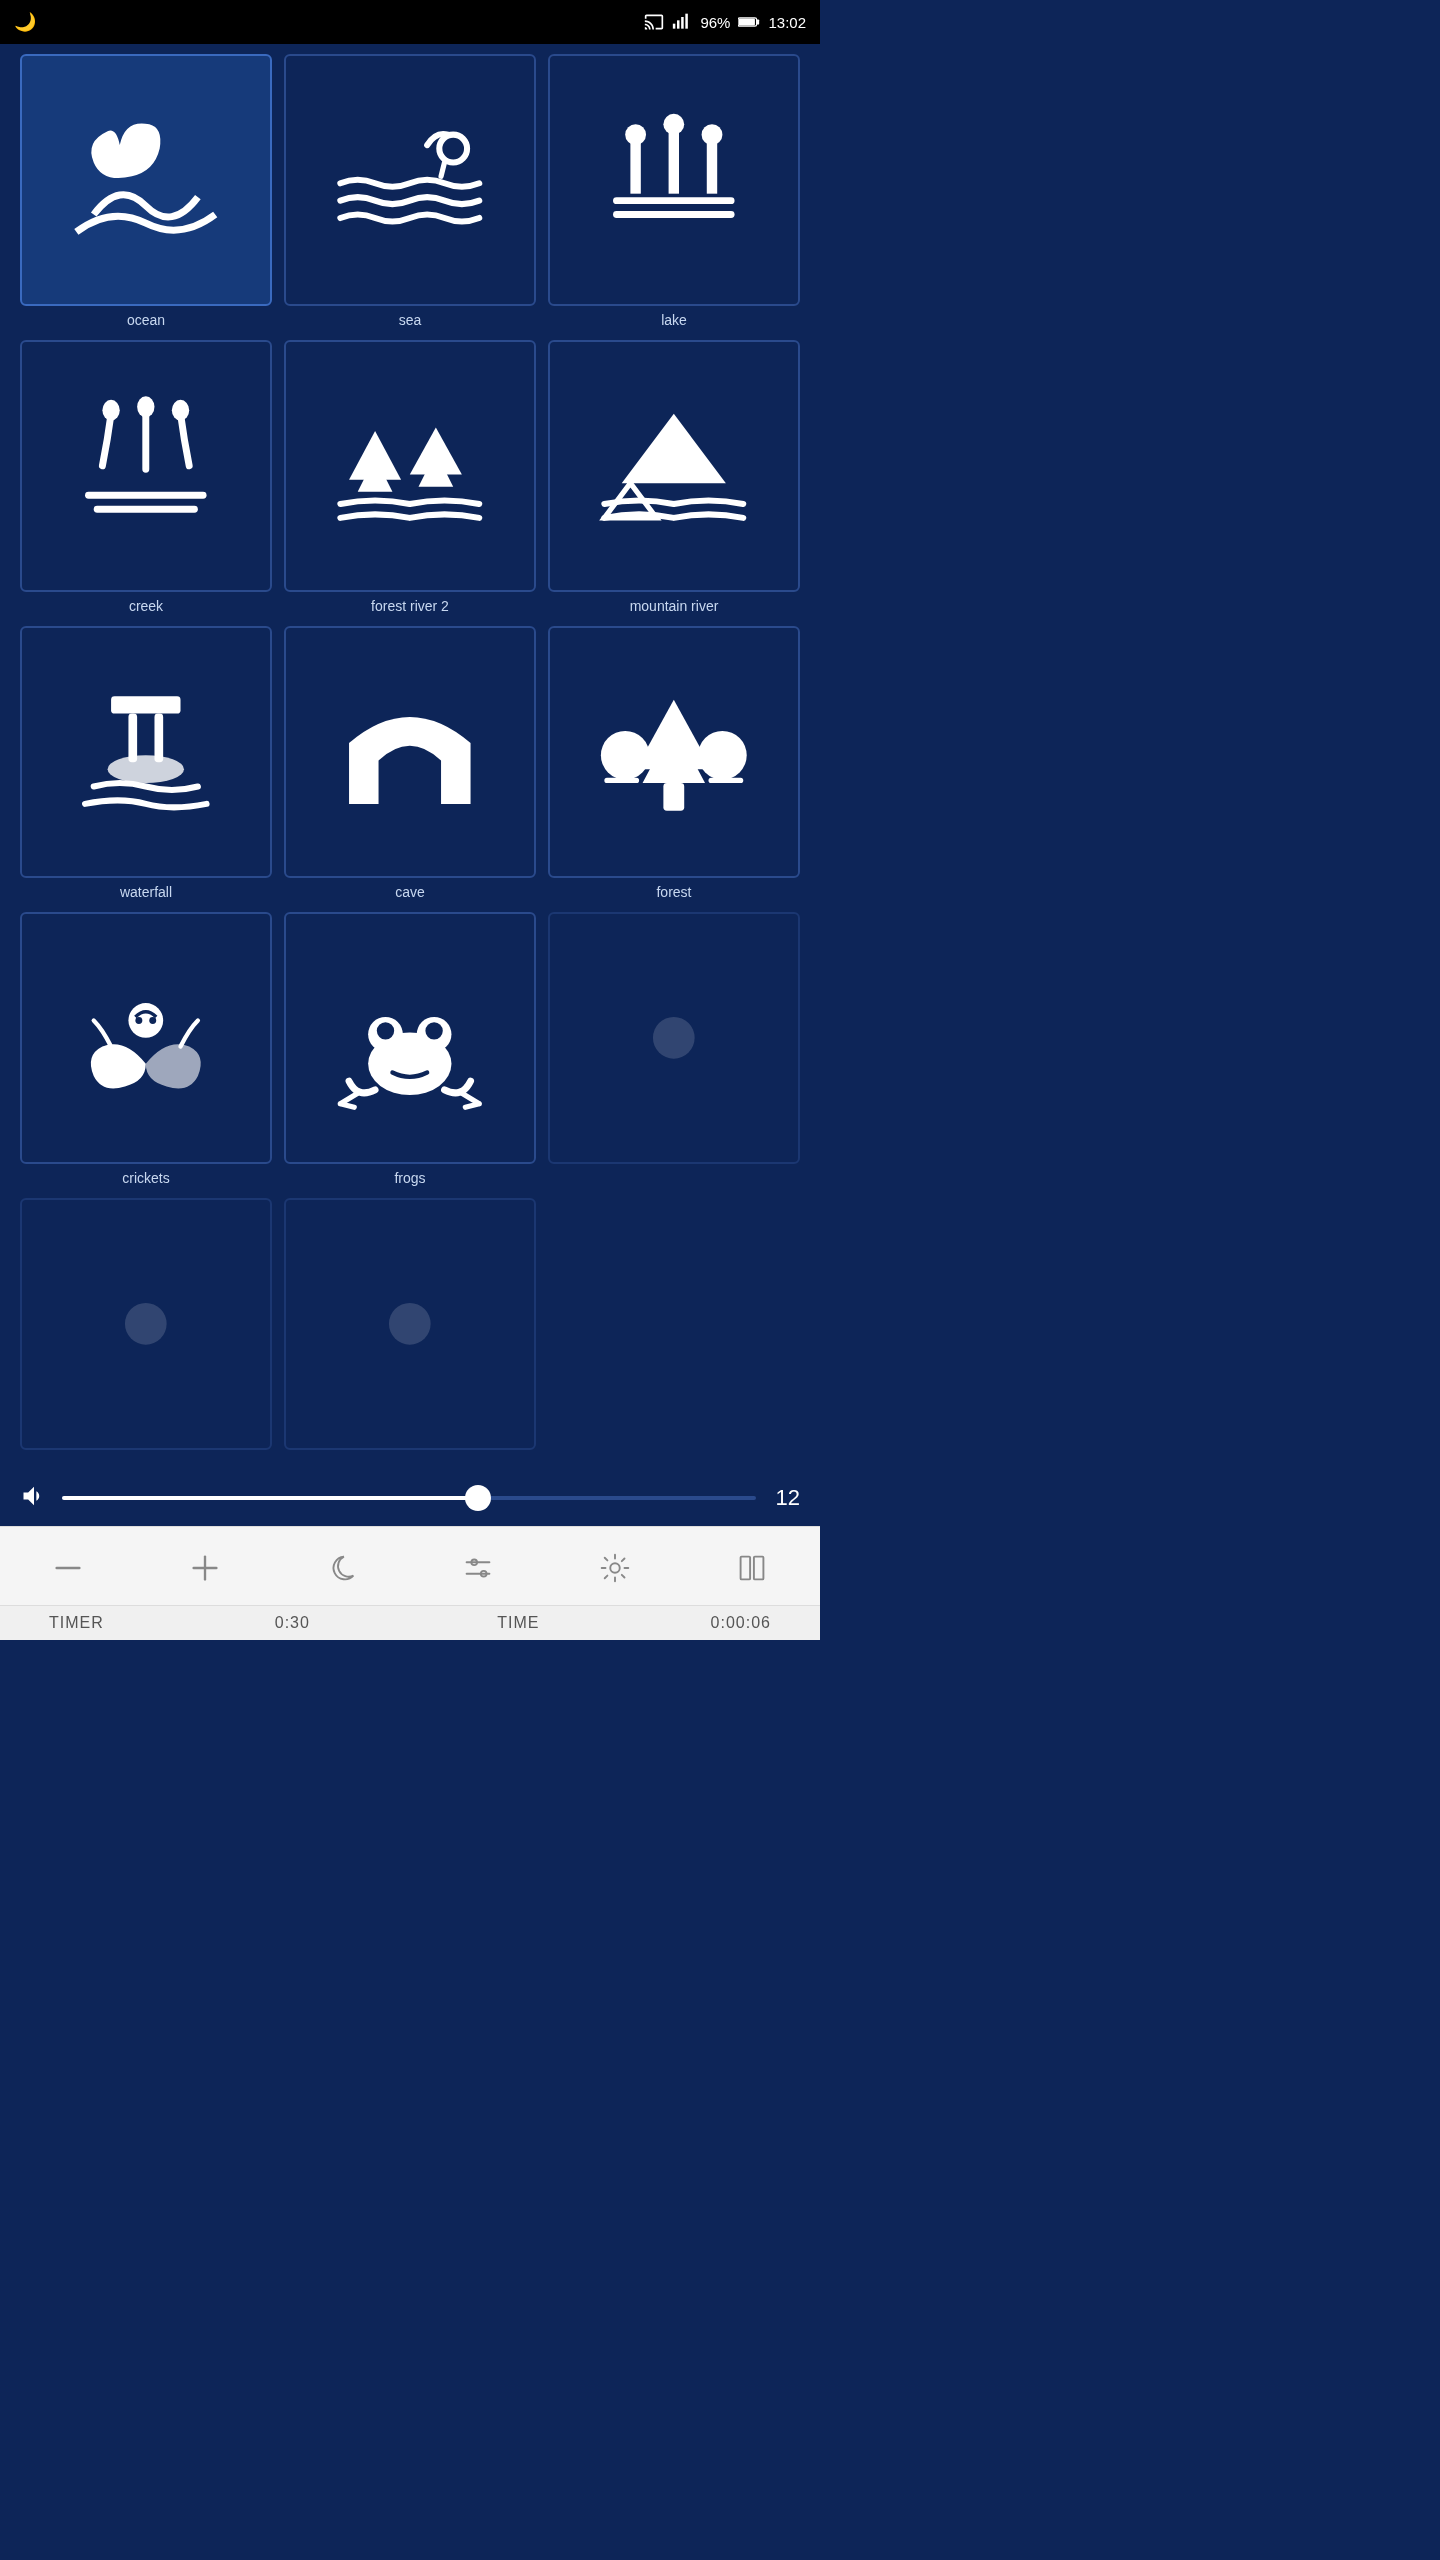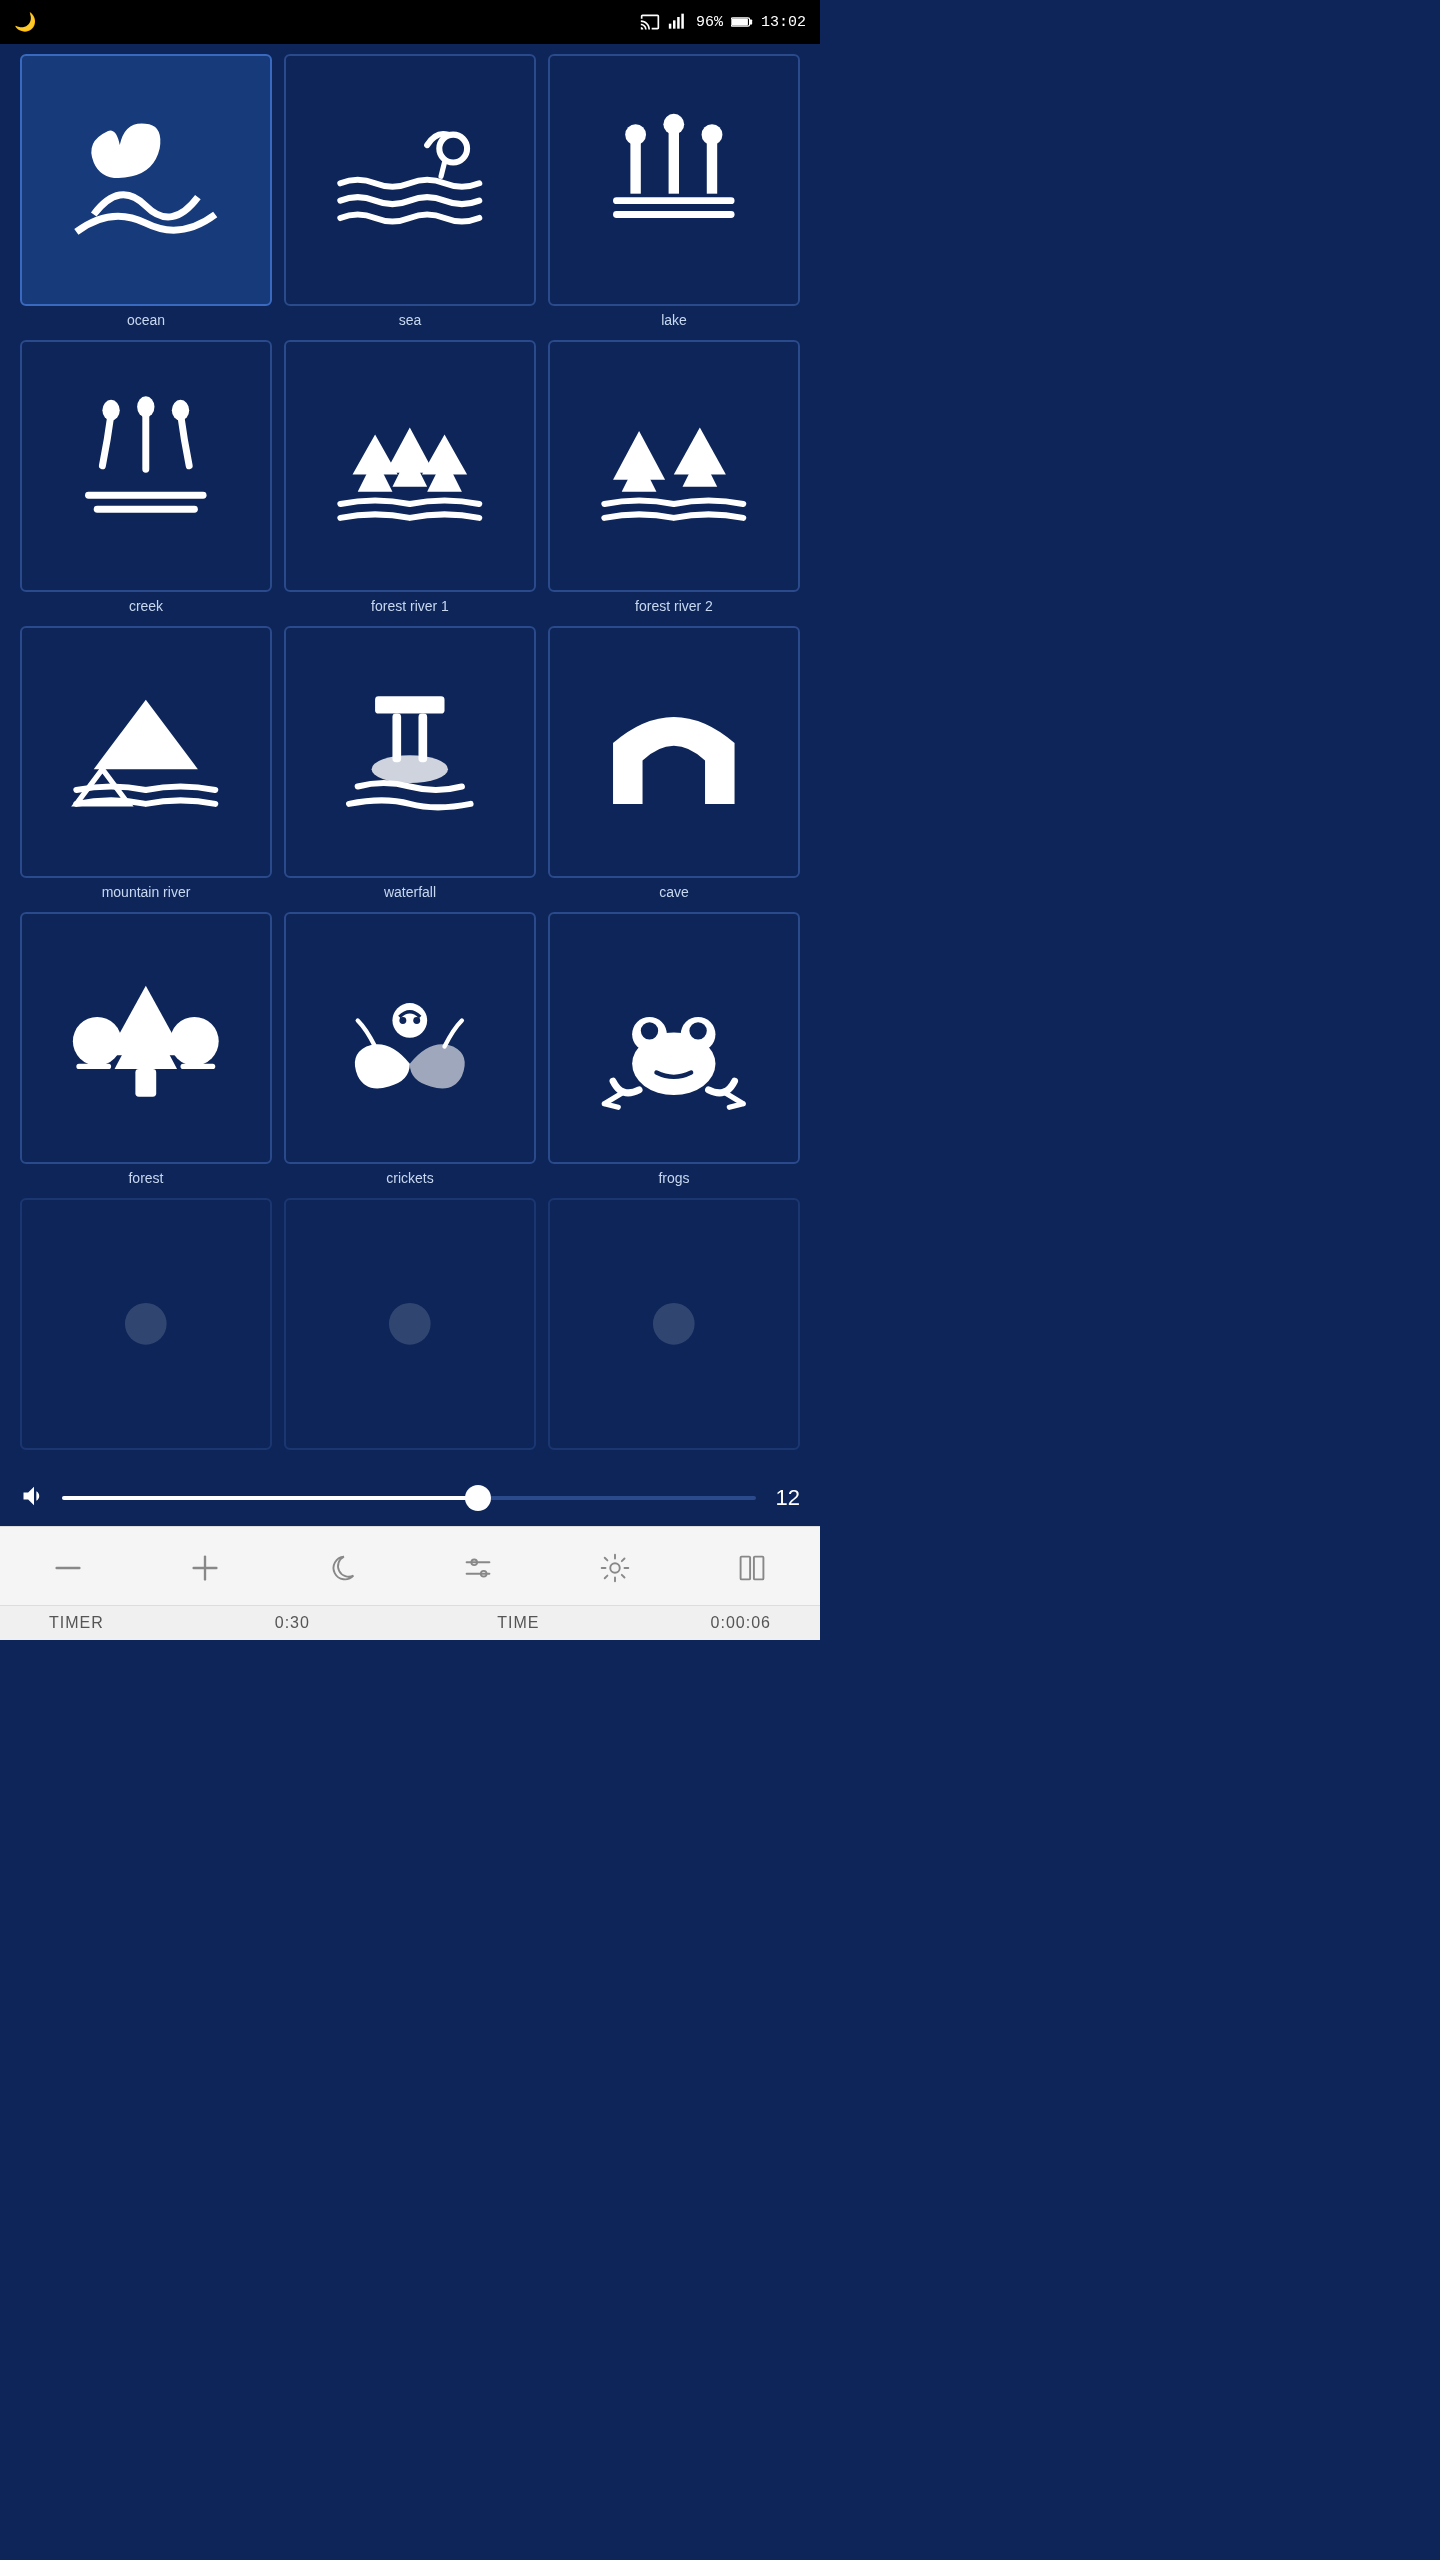--- a/index.html
+++ b/index.html
@@ -21,21 +21,20 @@
       align-items: center;
       padding: 6px 14px;
       height: 44px;
     }
     .status-bar .left { font-size: 18px; }
     .status-bar .right {
       display: flex;
       align-items: center;
       gap: 8px;
       font-size: 15px;
-      font-family: Liberation Mono, monospace;
     }
     
     .grid-area {
       flex: 1;
       background: #0d2558;
       padding: 10px 20px 0 20px;
       overflow-y: auto;
     }
     .sound-grid {
       display: grid;
@@ -221,35 +220,20 @@
           <svg viewBox="0 0 100 80" fill="white" xmlns="http://www.w3.org/2000/svg">
       <rect x="15" y="55" width="70" height="4" rx="2"></rect>
       <rect x="20" y="63" width="60" height="4" rx="2"></rect>
       <path d="M30 10 Q28 25 25 40 M50 8 Q50 25 50 42 M70 10 Q72 25 75 40" fill="none" stroke="white" stroke-width="4" stroke-linecap="round"></path>
       <ellipse cx="30" cy="8" rx="5" ry="6" fill="white"></ellipse>
       <ellipse cx="50" cy="6" rx="5" ry="6" fill="white"></ellipse>
       <ellipse cx="70" cy="8" rx="5" ry="6" fill="white"></ellipse>
     </svg>
         </div>
         <div class="sound-label">creek</div>
-      </div>
-      <div class="sound-item">
-        <div class="sound-tile">
-          <svg viewBox="0 0 100 80" fill="white" xmlns="http://www.w3.org/2000/svg">
-      <polygon points="30,35 20,55 40,55" fill="white"></polygon>
-      <polygon points="30,22 17,45 43,45" fill="white"></polygon>
-      <polygon points="50,32 40,52 60,52" fill="white"></polygon>
-      <polygon points="50,18 36,44 64,44" fill="white"></polygon>
-      <polygon points="70,35 60,55 80,55" fill="white"></polygon>
-      <polygon points="70,22 57,45 83,45" fill="white"></polygon>
-      <path d="M10 62 Q30 58 50 62 Q70 58 90 62" fill="none" stroke="white" stroke-width="3.5" stroke-linecap="round"></path>
-      <path d="M10 70 Q30 66 50 70 Q70 66 90 70" fill="none" stroke="white" stroke-width="3.5" stroke-linecap="round"></path>
-    </svg>
-        </div>
-        <div class="sound-label">forest river 1</div>
       </div>
       <div class="sound-item">
         <div class="sound-tile">
           <svg viewBox="0 0 100 80" fill="white" xmlns="http://www.w3.org/2000/svg">
       <polygon points="30,35 20,55 40,55" fill="white"></polygon>
       <polygon points="30,20 15,48 45,48" fill="white"></polygon>
       <polygon points="65,32 55,52 75,52" fill="white"></polygon>
       <polygon points="65,18 50,45 80,45" fill="white"></polygon>
       <path d="M10 62 Q30 58 50 62 Q70 58 90 62" fill="none" stroke="white" stroke-width="3.5" stroke-linecap="round"></path>
       <path d="M10 70 Q30 66 50 70 Q70 66 90 70" fill="none" stroke="white" stroke-width="3.5" stroke-linecap="round"></path>

